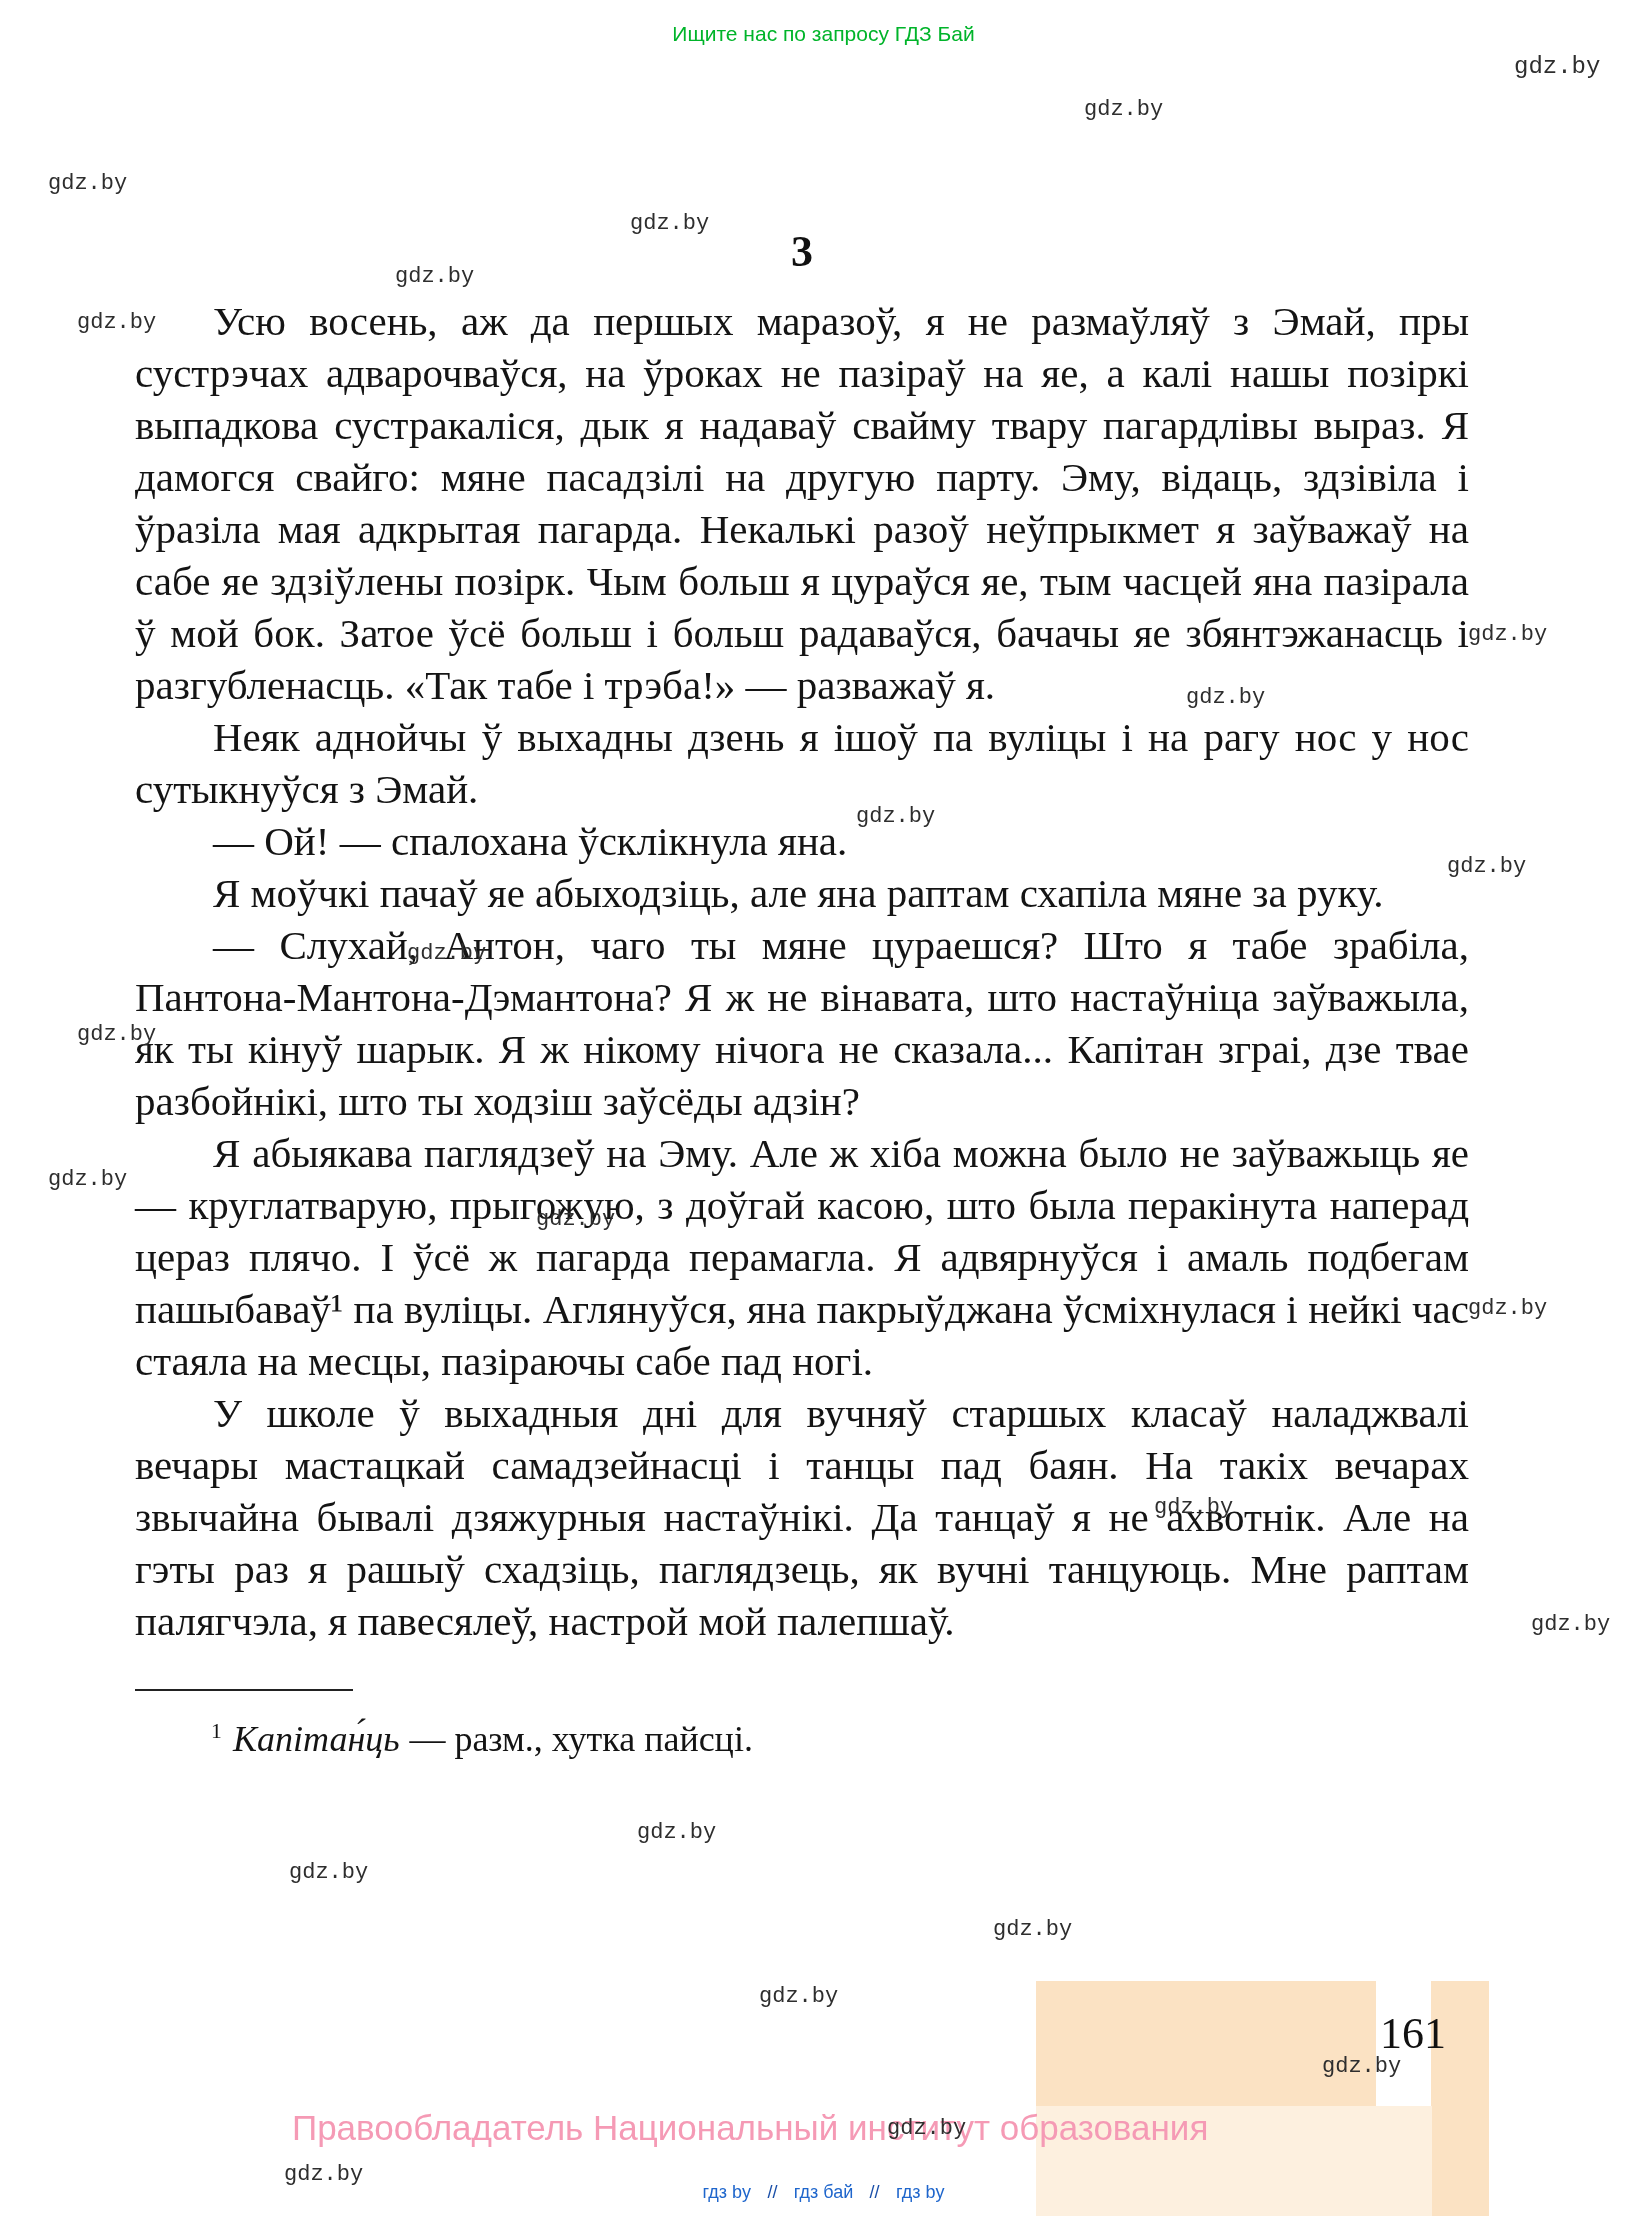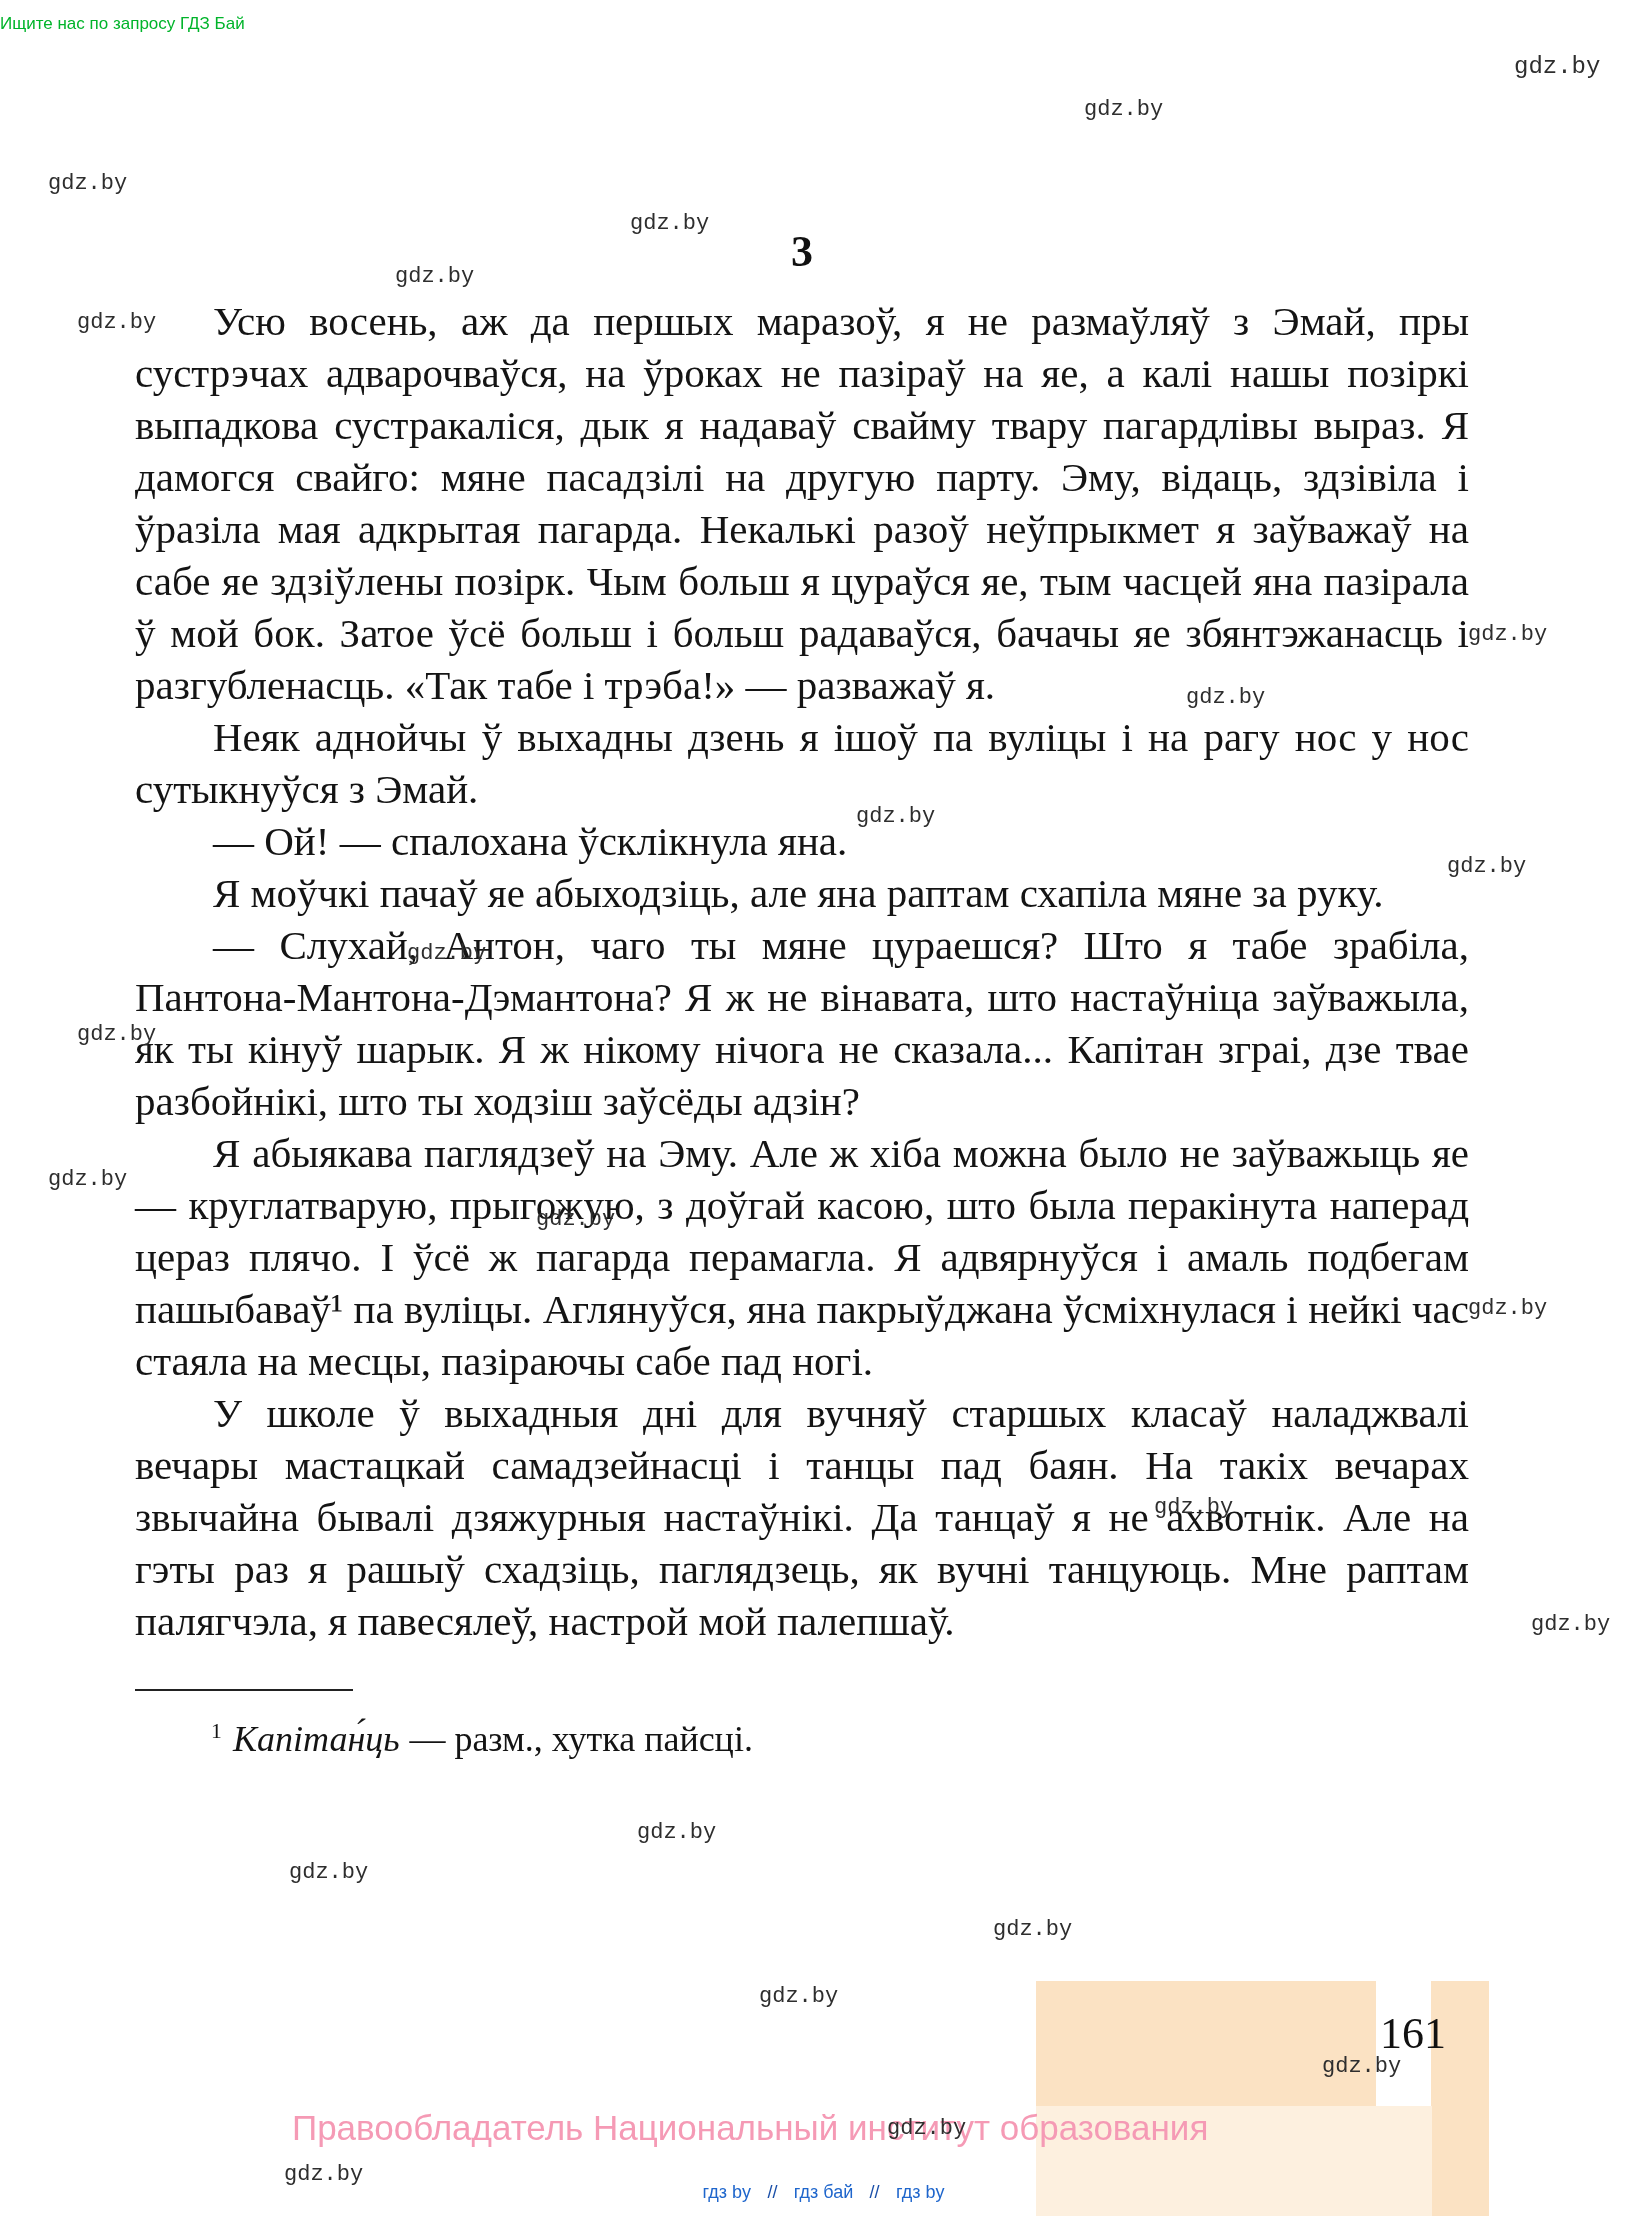--- a/index.html
+++ b/index.html
@@ -8,26 +8,26 @@
     height: 2216px;
     background: #ffffff;
     position: relative;
     overflow: hidden;
     font-family: "Liberation Serif", serif;
     color: #111111;
   }
 
   .top-banner {
     position: absolute;
-    top: 14px;
+    top: 22px;
     left: 0;
     width: 100%;
-    text-align: left;
+    text-align: center;
     font-family: "Liberation Sans", sans-serif;
-    font-size: 17px;
+    font-size: 21px;
     color: #00b42a;
   }
 
   .watermark {
     position: absolute;
     font-family: Liberation Mono, monospace;
     font-size: 22px;
     color: #2e2e2e;
     z-index: 5;
     white-space: nowrap;

